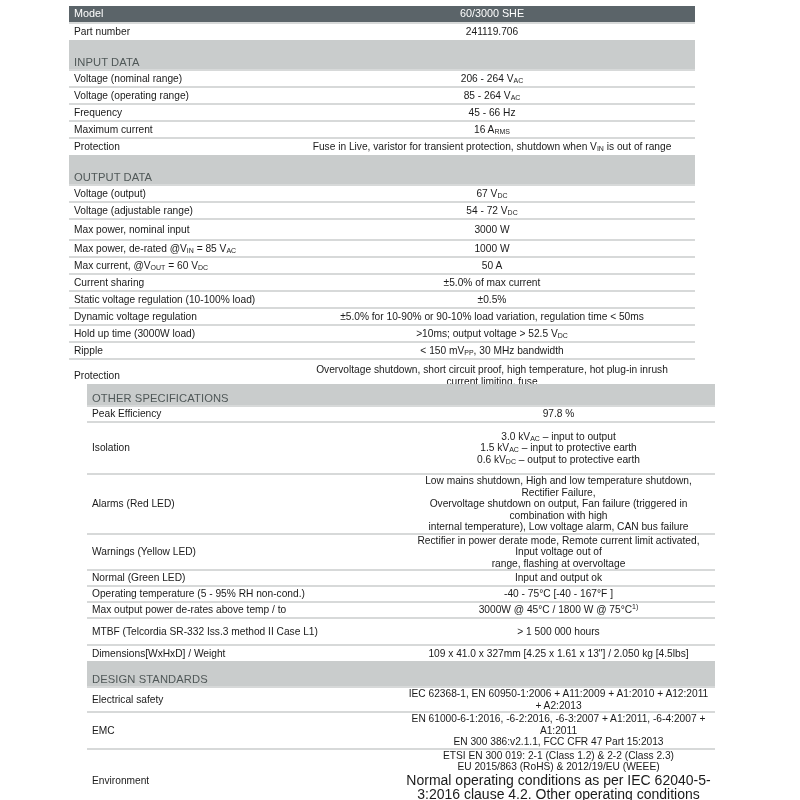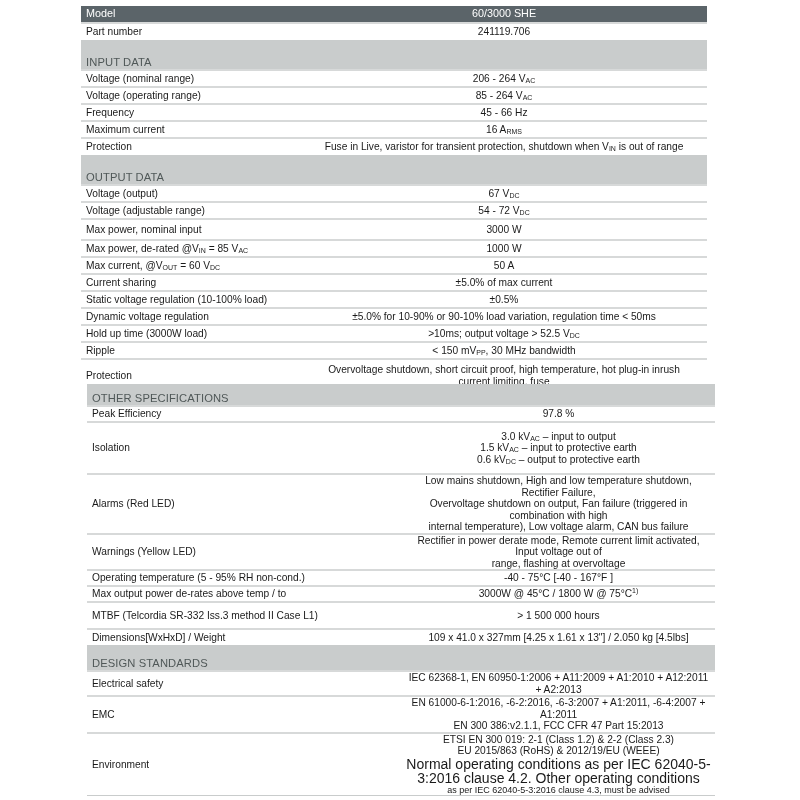--- a/index.html
+++ b/index.html
@@ -1,19 +1,19 @@
 <!DOCTYPE html>
 <html><head>
 <meta charset="utf-8">
 <style>
   html, body { margin: 0; padding: 0; background: #ffffff; }
   body { width: 800px; height: 800px; position: relative; overflow: hidden;
          font-family: "Liberation Sans", sans-serif; color: #1a1a1a; }
   .panel { position: absolute; background: #c9cccc; }
-  .panel-top { left: 81px; top: 6px; width: 626px; height: 376px; }
+  .panel-top { left: 69px; top: 6px; width: 626px; height: 376px; }
   .panel-bottom { left: 87px; top: 384px; width: 628px; height: 412px; }
   table { border-collapse: collapse; width: 100%; table-layout: fixed; }
   td { font-size: 10.2px; line-height: 11.5px; padding: 0 4px 0 5px; vertical-align: middle;
        background: #ffffff; border-top: 2px solid #d7d9d9; }
   td.label { width: 210px; text-align: left; }
   td.value { text-align: center; }
   tr.header td { background: #5b6469; color: #ffffff; font-size: 10.8px; border-top: none; height: 16px; }
   tr.section td { background: #c9cccc; color: #505858; font-size: 11.2px; border-top: none;
                   height: 18px; vertical-align: bottom; padding-bottom: 1px; letter-spacing: 0.1px; }
   tr.spacer td { background: #c9cccc; border-top: none; height: 10px; padding: 0; }
@@ -147,20 +147,24 @@
           </td>
   </tr>
   <tr style="height:30px">
     <td class="label">Warnings (Yellow LED)</td>
     <td class="value">
             <span class="vline">Rectifier in power derate mode,  Remote current limit activated, Input voltage out of</span>
             <span class="vline">range, flashing at overvoltage</span>
           </td>
   </tr>
   <tr style="height:16px">
+    <td class="label">Normal (Green LED)</td>
+    <td class="value">Input and output ok</td>
+  </tr>
+  <tr style="height:16px">
     <td class="label">Operating temperature (5 - 95% RH non-cond.)</td>
     <td class="value">-40 - 75°C [-40 - 167°F ]</td>
   </tr>
   <tr style="height:16px">
     <td class="label">Max output power de-rates above temp / to</td>
     <td class="value"><span>3000W @ 45°C / 1800 W @ 75°C</span><sup>1)</sup></td>
   </tr>
   <tr style="height:27px">
     <td class="label">MTBF (Telcordia SR-332 Iss.3 method II Case L1)</td>
     <td class="value">&gt; 1 500 000 hours</td>

